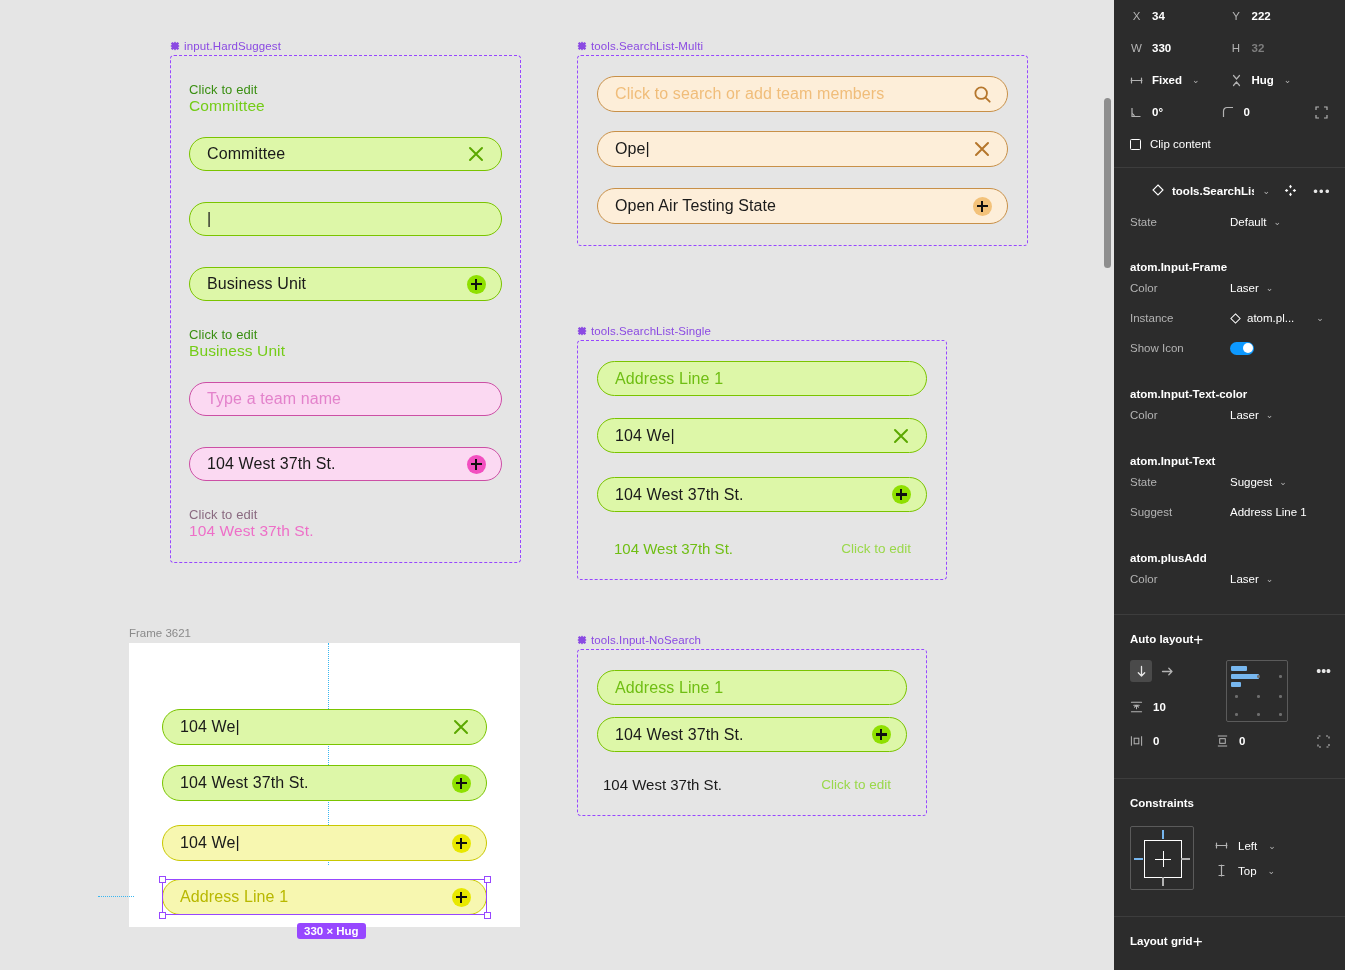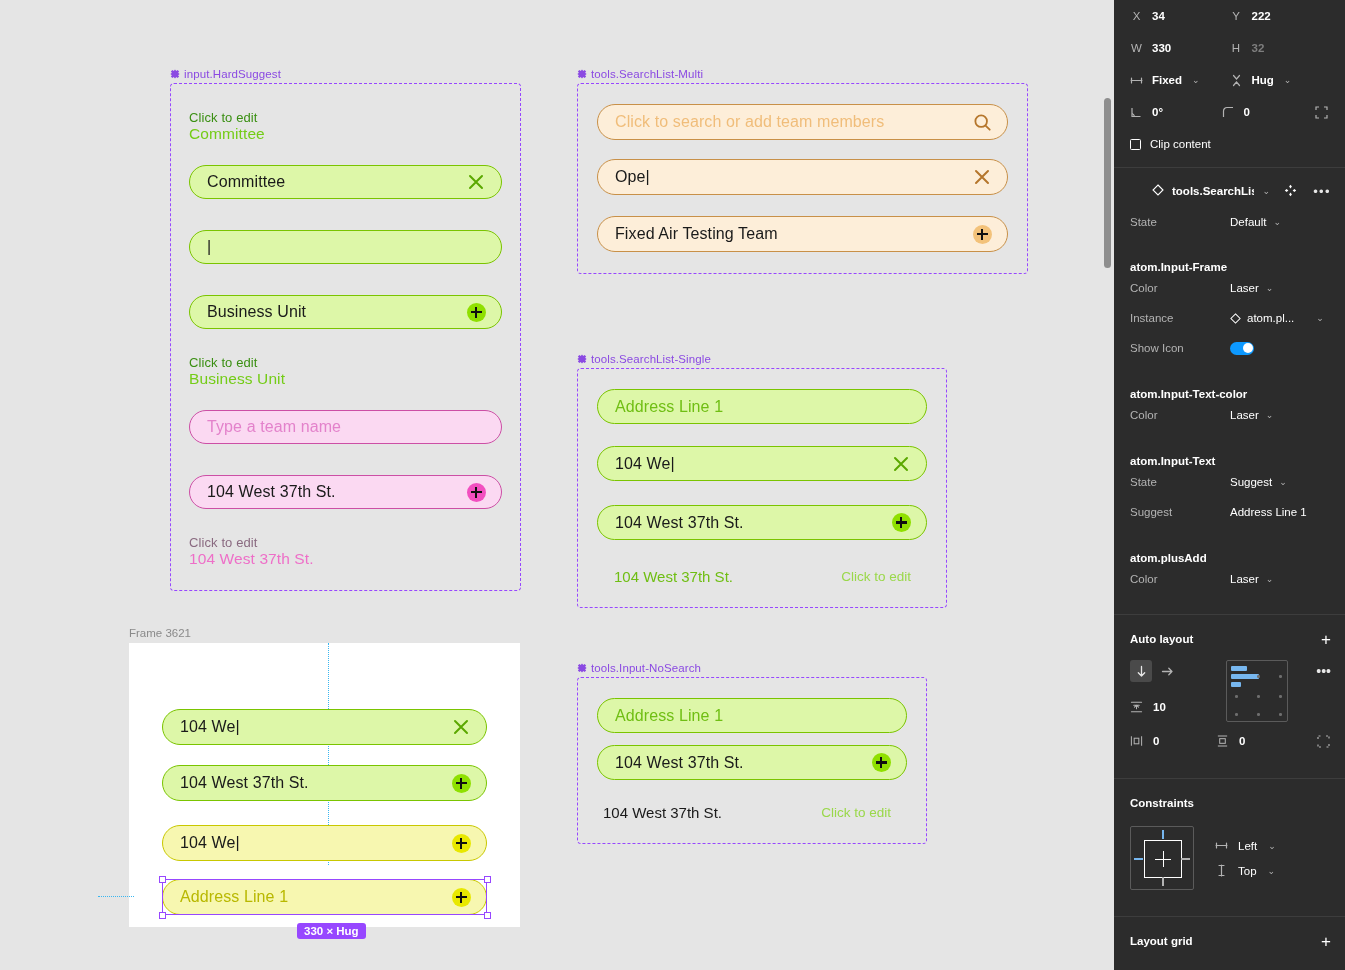--- a/index.html
+++ b/index.html
@@ -18,21 +18,21 @@
     background: #e5e5e5;
     overflow: hidden;
   }
   .canvas-scrollbar {
     position: absolute; right: 3px; top: 98px;
     width: 7px; height: 170px;
     background: #8e8e8e; border-radius: 4px;
   }
 
   
-  .comp { position: absolute; margin-top: 28px; }
+  .comp { position: absolute; }
   .comp-label {
     display: flex; align-items: center; gap: 4px;
     font-size: 11.5px; color: #8b4ae2; letter-spacing: .1px;
     margin-bottom: 3px; white-space: nowrap;
     font-family: "Liberation Sans", sans-serif;
   }
   .comp-label .diamond-ico {
     width: 10px; height: 10px; position: relative; display: inline-block;
   }
   .comp-label .diamond-ico svg { display: block; }
@@ -202,21 +202,21 @@
   .kv .v { color:#ffffff; font-size:11.5px; display:flex; align-items:center; gap:6px;}
   .toggle {
     width: 24px; height: 13px; border-radius: 7px; background: #0d99ff;
     position: relative;
   }
   .toggle::after {
     content:""; position:absolute; right:1.5px; top:1.5px;
     width:10px;height:10px;border-radius:50%;background:#fff;
   }
   .sec-hdr {
-    display:flex;align-items:center;justify-content:space-between;
+    display:flex;align-items:center;justify-content:flex-start;
     padding: 0 14px 0 16px; height: 34px;
   }
   .sec-hdr .t { font-weight:bold; font-size:11.5px;}
   .plus-btn { color:#ffffff; font-size:17px; line-height:1; cursor:default;}
 
   .al-body { padding: 4px 14px 0 16px; display:flex; gap:10px; }
   .al-left { width: 86px; }
   .al-dirs { display:flex; align-items:center; gap:4px; margin-bottom: 12px;}
   .dir-btn {
     width:22px;height:22px;border-radius:3px;
@@ -351,21 +351,21 @@
           <span class="pill-text"><span>Ope</span>|</span>
           <span class="pill-icon">
             <svg class="x-ico" viewBox="0 0 20 20">
                 <path d="M4 4 L16 16 M16 4 L4 16" stroke="#b5762c" stroke-width="2" stroke-linecap="round"></path>
               </svg>
           </span>
         </div>
 
 
         <div class="pill orange" style="height:36px;margin-top:21px;">
-          <span class="pill-text">Fixed Air Testing Team</span>
+          <span class="pill-text">Open Air Testing State</span>
           <span class="pill-icon">
             <span class="plus-badge orange"></span>
           </span>
         </div>
 
       </div>
     </div>
 
     <div class="comp" style="left:577px; top:325px;">
       <div class="comp-label">

